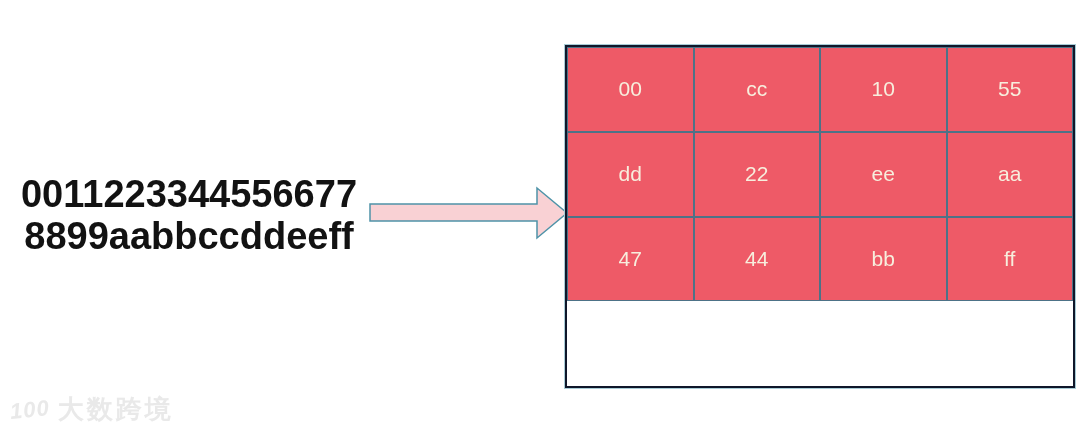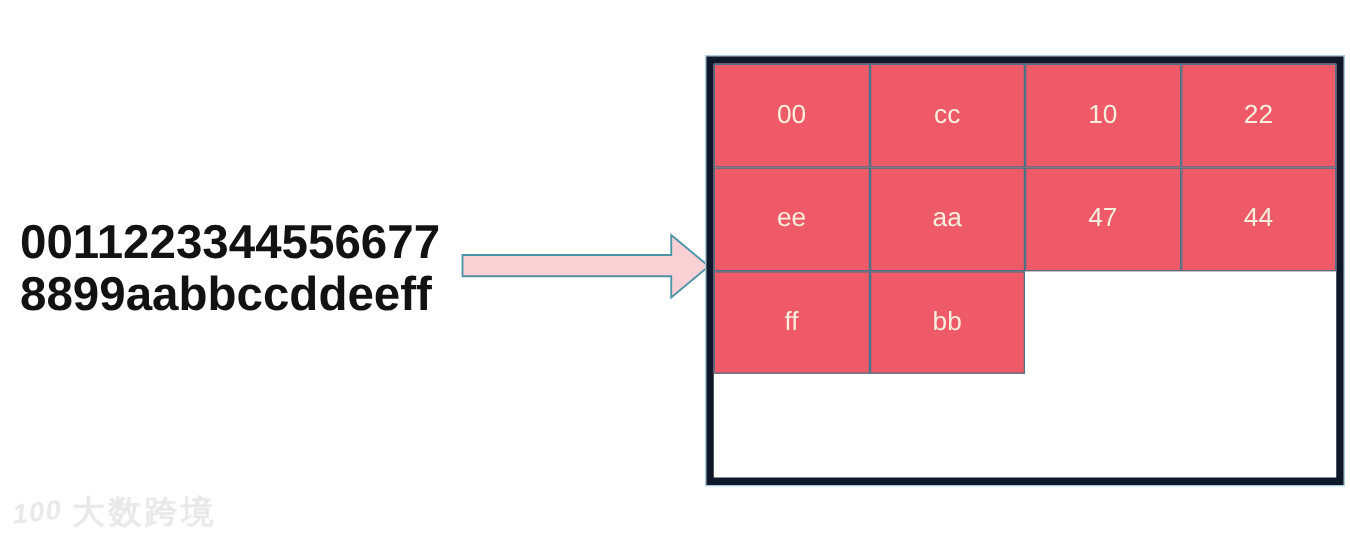--- a/index.html
+++ b/index.html
@@ -15,20 +15,21 @@
     background: #ffffff;
     overflow: hidden;
   }
 
   
   .hex-text {
     position: absolute;
     left: 16px;
     top: 173px;
     width: 346px;
+    text-align: center;
     font-size: 38px;
     font-weight: bold;
     line-height: 42px;
     color: #121212;
     letter-spacing: 0px;
     white-space: nowrap;
   }
 
   
   .arrow-svg {
@@ -42,21 +43,21 @@
   
   .byte-grid {
     position: absolute;
     left: 565px;
     top: 45px;
     width: 510px;
     height: 343px;
     display: grid;
     grid-template-columns: repeat(4, 1fr);
     grid-template-rows: repeat(4, 1fr);
-    border: 6px solid #0f172a;
+    border: 2px solid #0f172a;
     outline: 1px solid #a9ccd6;
     box-sizing: border-box;
   }
   .byte-cell {
     background: #ee5a67;
     border: 1px solid #4d7287;
     display: flex;
     align-items: center;
     justify-content: center;
     color: #f7eedd;
@@ -106,39 +107,45 @@
     <div class="byte-cell">
         <span>00</span>
       </div>
     <div class="byte-cell">
         <span>cc</span>
       </div>
     <div class="byte-cell">
         <span>10</span>
       </div>
     <div class="byte-cell">
+        <span>55</span>
+      </div>
+    <div class="byte-cell">
+        <span>dd</span>
+      </div>
+    <div class="byte-cell">
         <span>22</span>
       </div>
     <div class="byte-cell">
         <span>ee</span>
       </div>
     <div class="byte-cell">
         <span>aa</span>
       </div>
     <div class="byte-cell">
         <span>47</span>
       </div>
     <div class="byte-cell">
         <span>44</span>
       </div>
     <div class="byte-cell">
-        <span>ff</span>
+        <span>bb</span>
       </div>
     <div class="byte-cell">
-        <span>bb</span>
+        <span>ff</span>
       </div>
   </div>
 
   <div class="watermark">
     <span class="wm-logo">100</span>
     <span class="wm-text">大数跨境</span>
   </div>
 
 </div>
 

